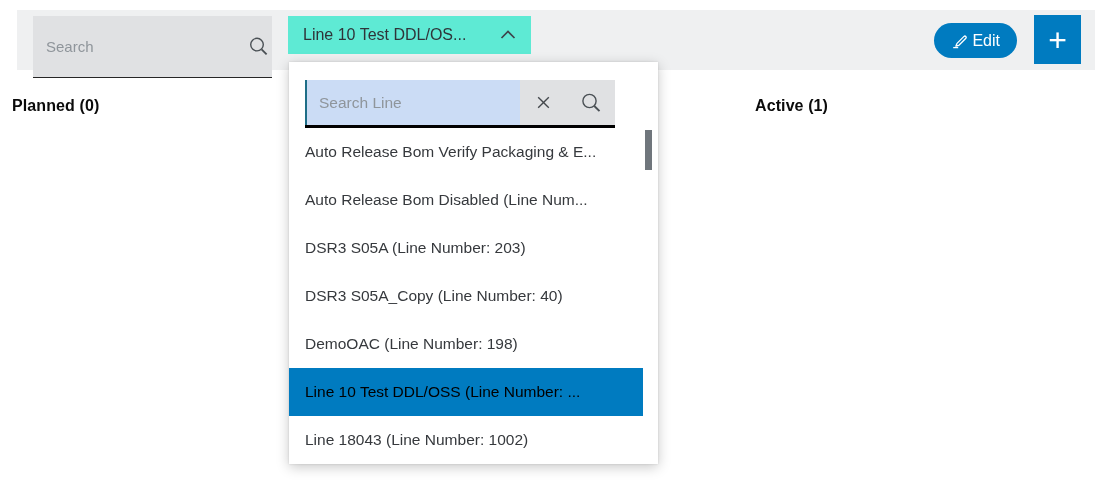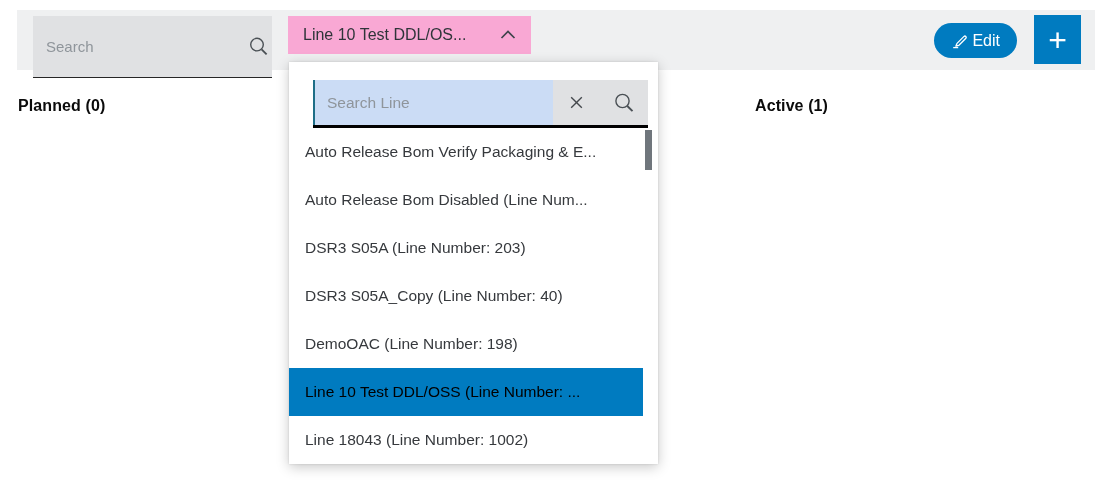--- a/index.html
+++ b/index.html
@@ -26,21 +26,21 @@
     font-family: "Liberation Sans", sans-serif;
     color: #333;
   }
   .top-search input::placeholder { color: #8f959b; opacity: 1; }
   .icon-cell { display: flex; align-items: center; justify-content: center; }
   .top-search .icon-cell { width: 42px; height: 100%; }
 
   .line-trigger {
     position: absolute; left: 271px; top: 6px;
     width: 243px; height: 38px;
-    background: #f9a8d4;
+    background: #5eead4;
     display: flex; align-items: center;
     padding: 0 15px;
     cursor: pointer;
   }
   .line-trigger .trigger-label {
     font-size: 16px; color: #2f3439;
     white-space: nowrap; overflow: hidden;
   }
   .line-trigger .chev { margin-left: auto; display: flex; align-items: center; }
 
@@ -63,37 +63,36 @@
     display: flex; align-items: center; justify-content: center;
     cursor: pointer;
   }
 
   
   .col-heading {
     position: absolute; top: 97px;
     font-size: 16px; font-weight: bold; color: #0b0b0b;
     letter-spacing: 0.1px;
   }
-  .col-heading.planned { left: 18px; }
+  .col-heading.planned { left: 12px; }
   .col-heading.active  { left: 755px; }
 
   
   .dropdown-panel {
     position: absolute; left: 289px; top: 62px;
     width: 369px; height: 402px;
     background: #ffffff;
     box-shadow: 0 3px 12px rgba(0,0,0,0.22), 0 0 2px rgba(0,0,0,0.12);
     z-index: 5;
   }
   .dd-search-row {
     position: absolute; left: 16px; top: 18px;
-    width: 335px; height: 48px;
+    width: 310px; height: 48px;
     display: flex;
     border-bottom: 3px solid #000000;
-    margin-left: 8px;
   }
   .dd-search-row input {
     flex: 1; min-width: 0; height: 45px;
     background: #cbdcf5;
     border: none; outline: none;
     padding-left: 12px;
     font-size: 15.5px; color: #333;
     font-family: "Liberation Sans", sans-serif;
     border-left: 2px solid #1e6e87; 
   }

